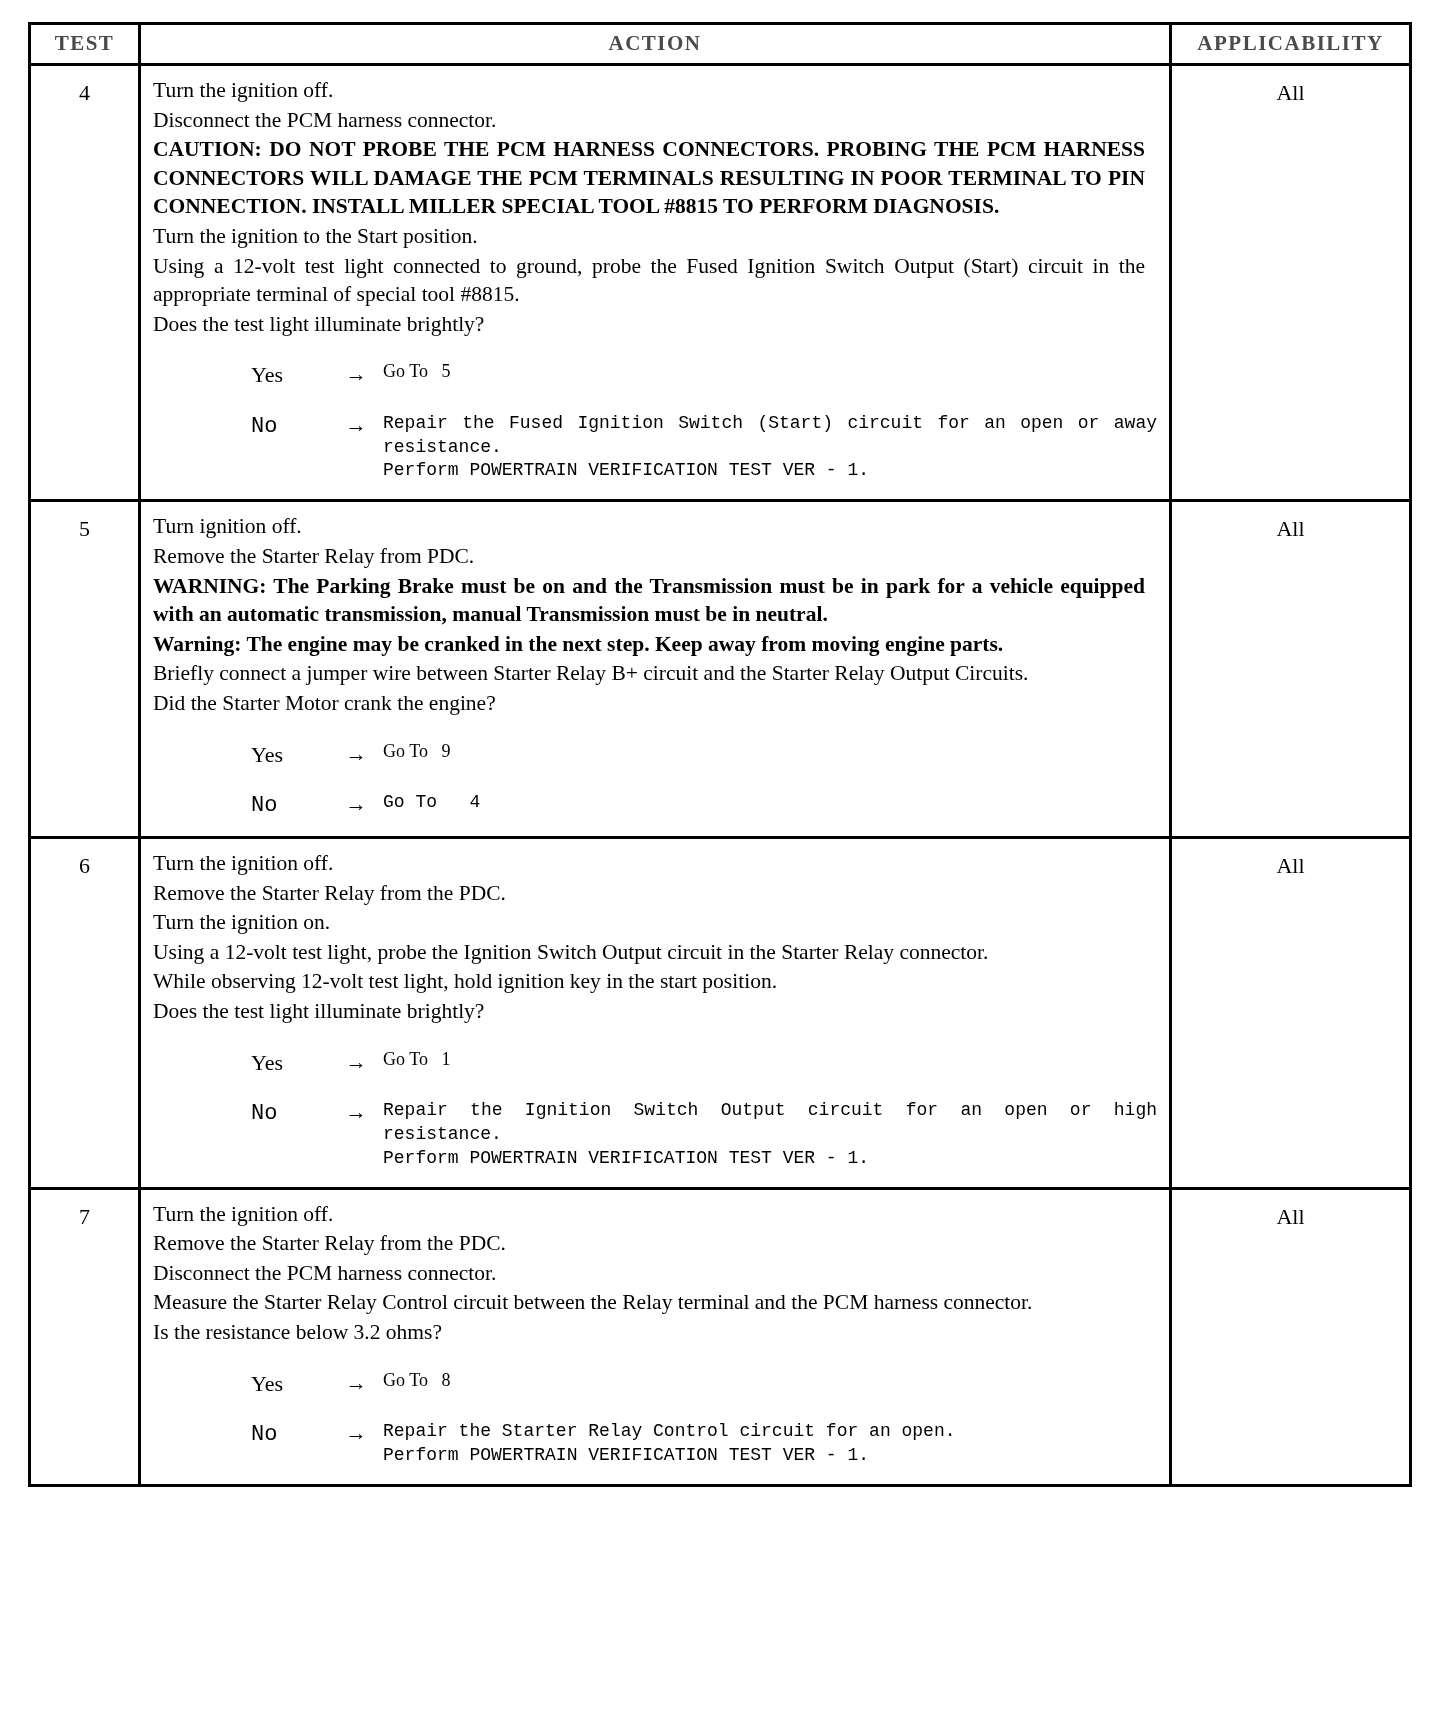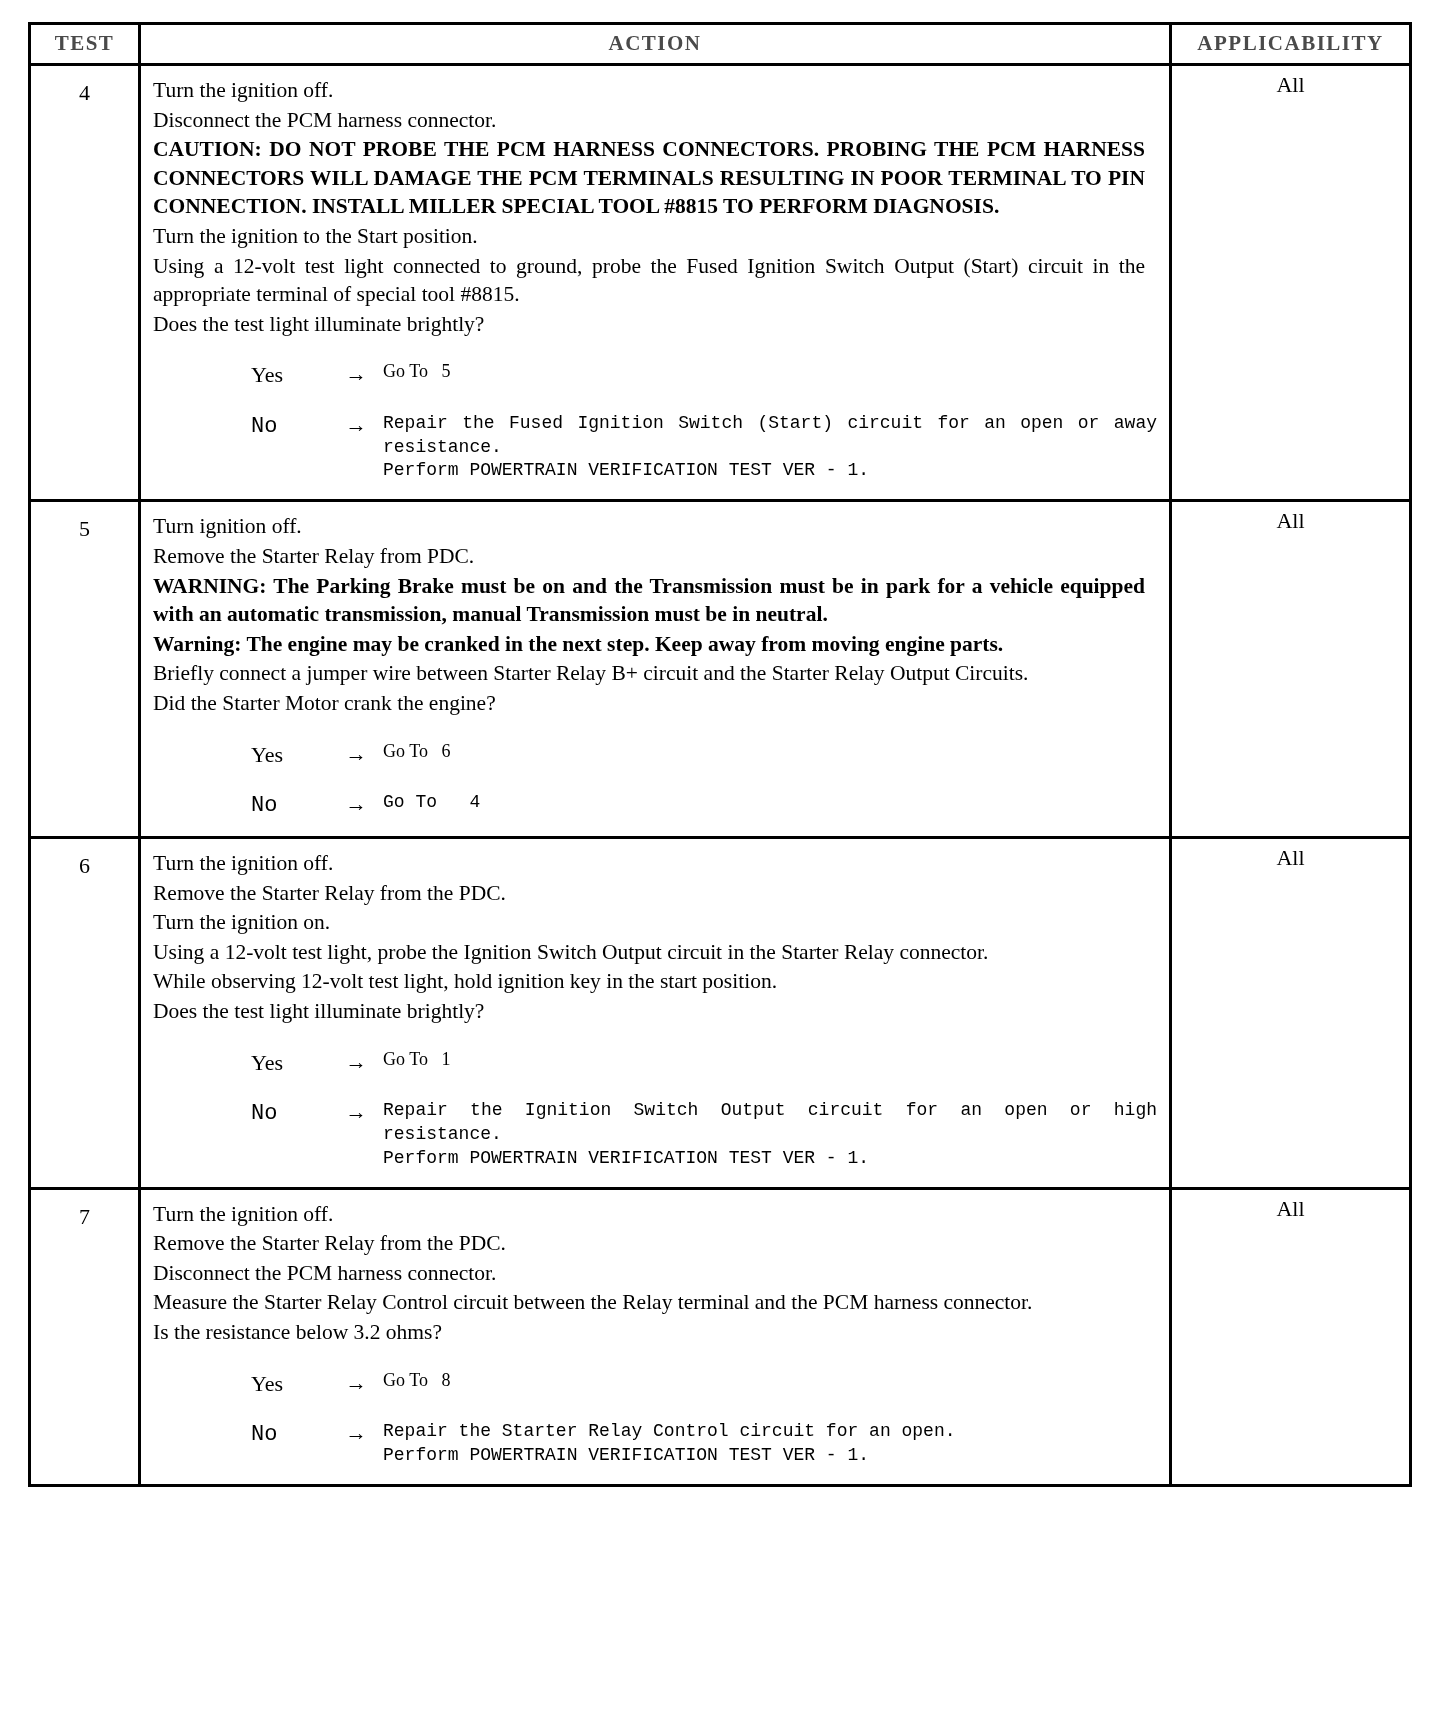--- a/index.html
+++ b/index.html
@@ -56,21 +56,21 @@
   tbody td:last-child { border-right: none; }
 
   td.test-num {
     text-align: center;
     font-size: 22px;
     padding-top: 12px;
   }
   td.applicability {
     text-align: center;
     font-size: 22px;
-    padding-top: 4px;
+    padding-top: 12px;
   }
   td.action {
     text-align: justify;
     text-justify: inter-word;
   }
   .line {
     margin: 0 12px 1px 0;
   }
   .line.bold {
     font-weight: bold;
@@ -159,21 +159,21 @@
             <div class="line">Turn ignition off.</div>
             <div class="line">Remove the Starter Relay from PDC.</div>
             <div class="line bold">WARNING: The Parking Brake must be on and the Transmission must be in park for a vehicle equipped with an automatic transmission, manual Transmission must be in neutral.</div>
             <div class="line bold">Warning: The engine may be cranked in the next step. Keep away from moving engine parts.</div>
             <div class="line">Briefly connect a jumper wire between Starter Relay B+ circuit and the Starter Relay Output Circuits.</div>
             <div class="line">Did the Starter Motor crank the engine?</div>
             <div class="answers">
               <div class="ans-row">
                 <div class="ans-label">Yes</div>
                 <div class="ans-arrow">→</div>
-                <div class="ans-text"><span class="goto">Go To   6</span></div>
+                <div class="ans-text"><span class="goto">Go To   9</span></div>
               </div>
               <div class="ans-row">
                 <div class="ans-label">No</div>
                 <div class="ans-arrow">→</div>
                 <div class="ans-text"><span class="goto">Go To   4</span></div>
               </div>
             </div>
           </td>
           <td class="applicability">All</td>
         </tr>

